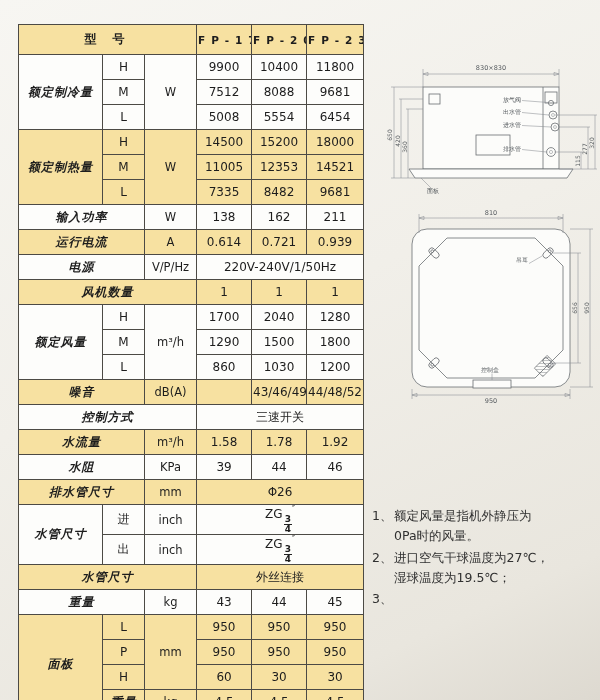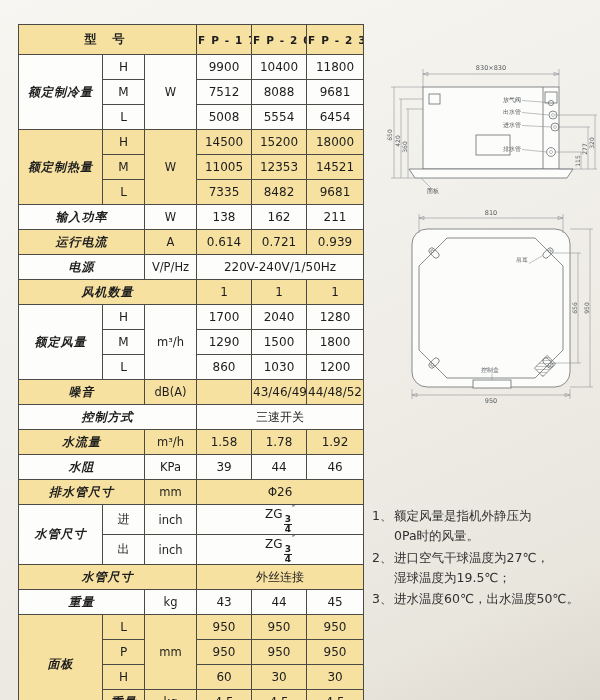--- a/index.html
+++ b/index.html
@@ -391,16 +391,15 @@
   <div class="note">
     <span class="num">2、</span>
     <span class="body">
       <div>进口空气干球温度为27℃，</div>
       <div>湿球温度为19.5℃；</div>
     </span>
   </div>
   <div class="note">
     <span class="num">3、</span>
     <span class="body">
-      <div>进水温度60℃，出水温度50℃。</div>
     </span>
   </div>
 </div>
 
 </body></html>

